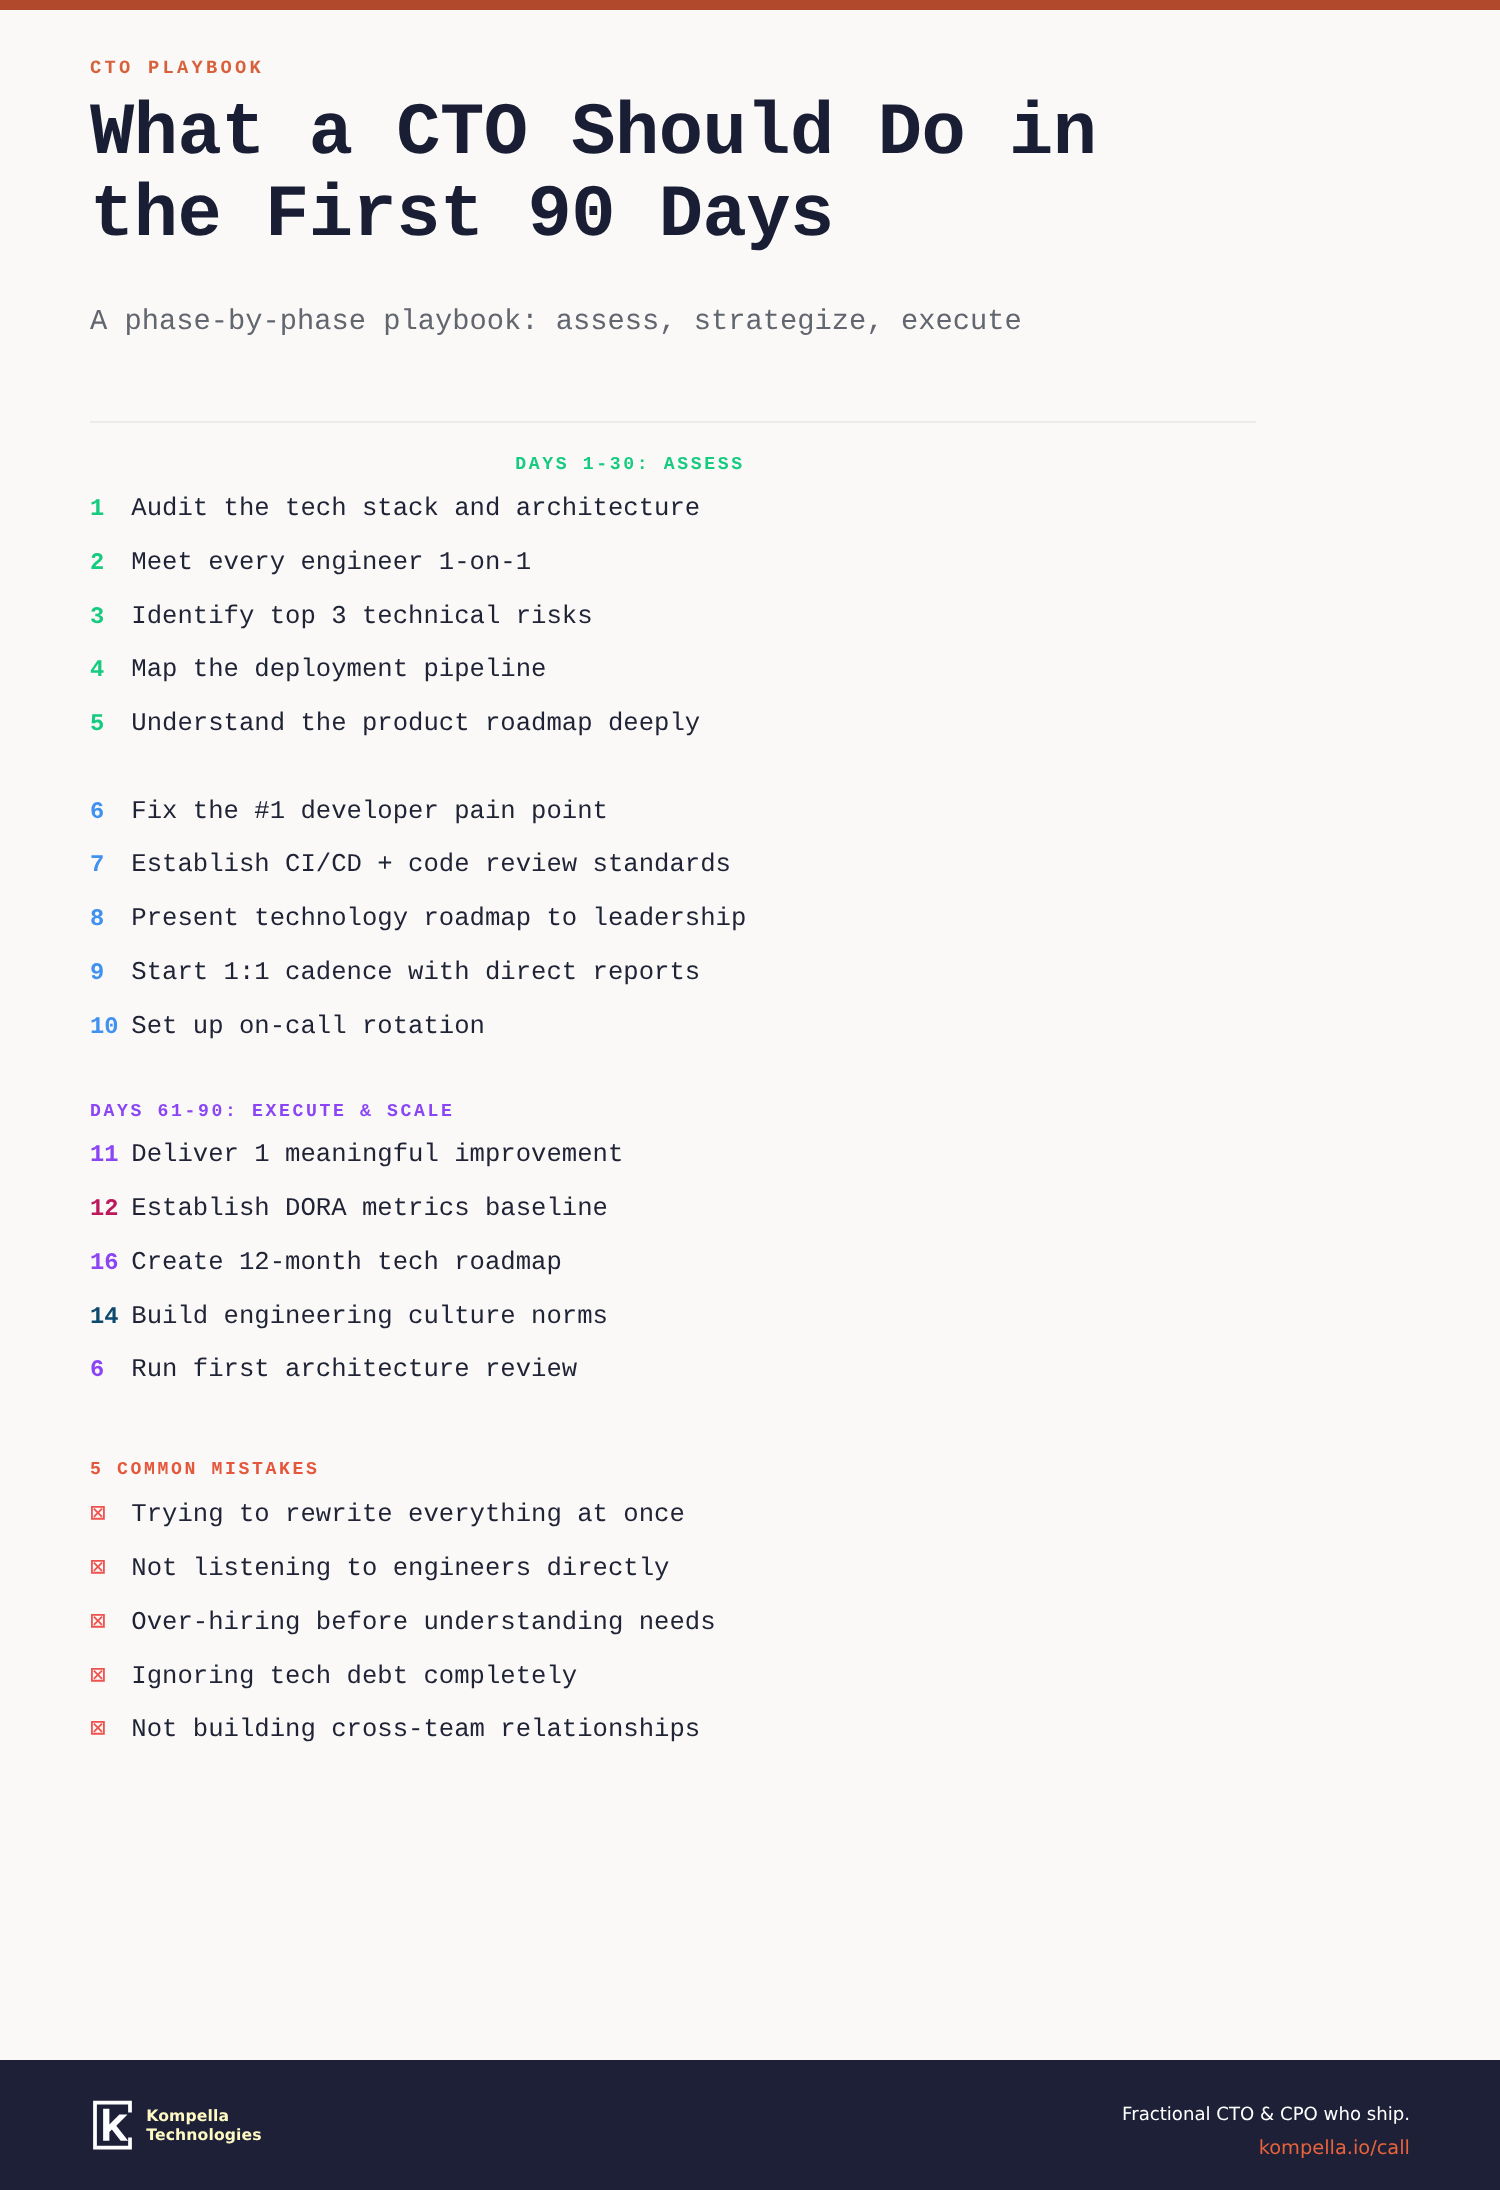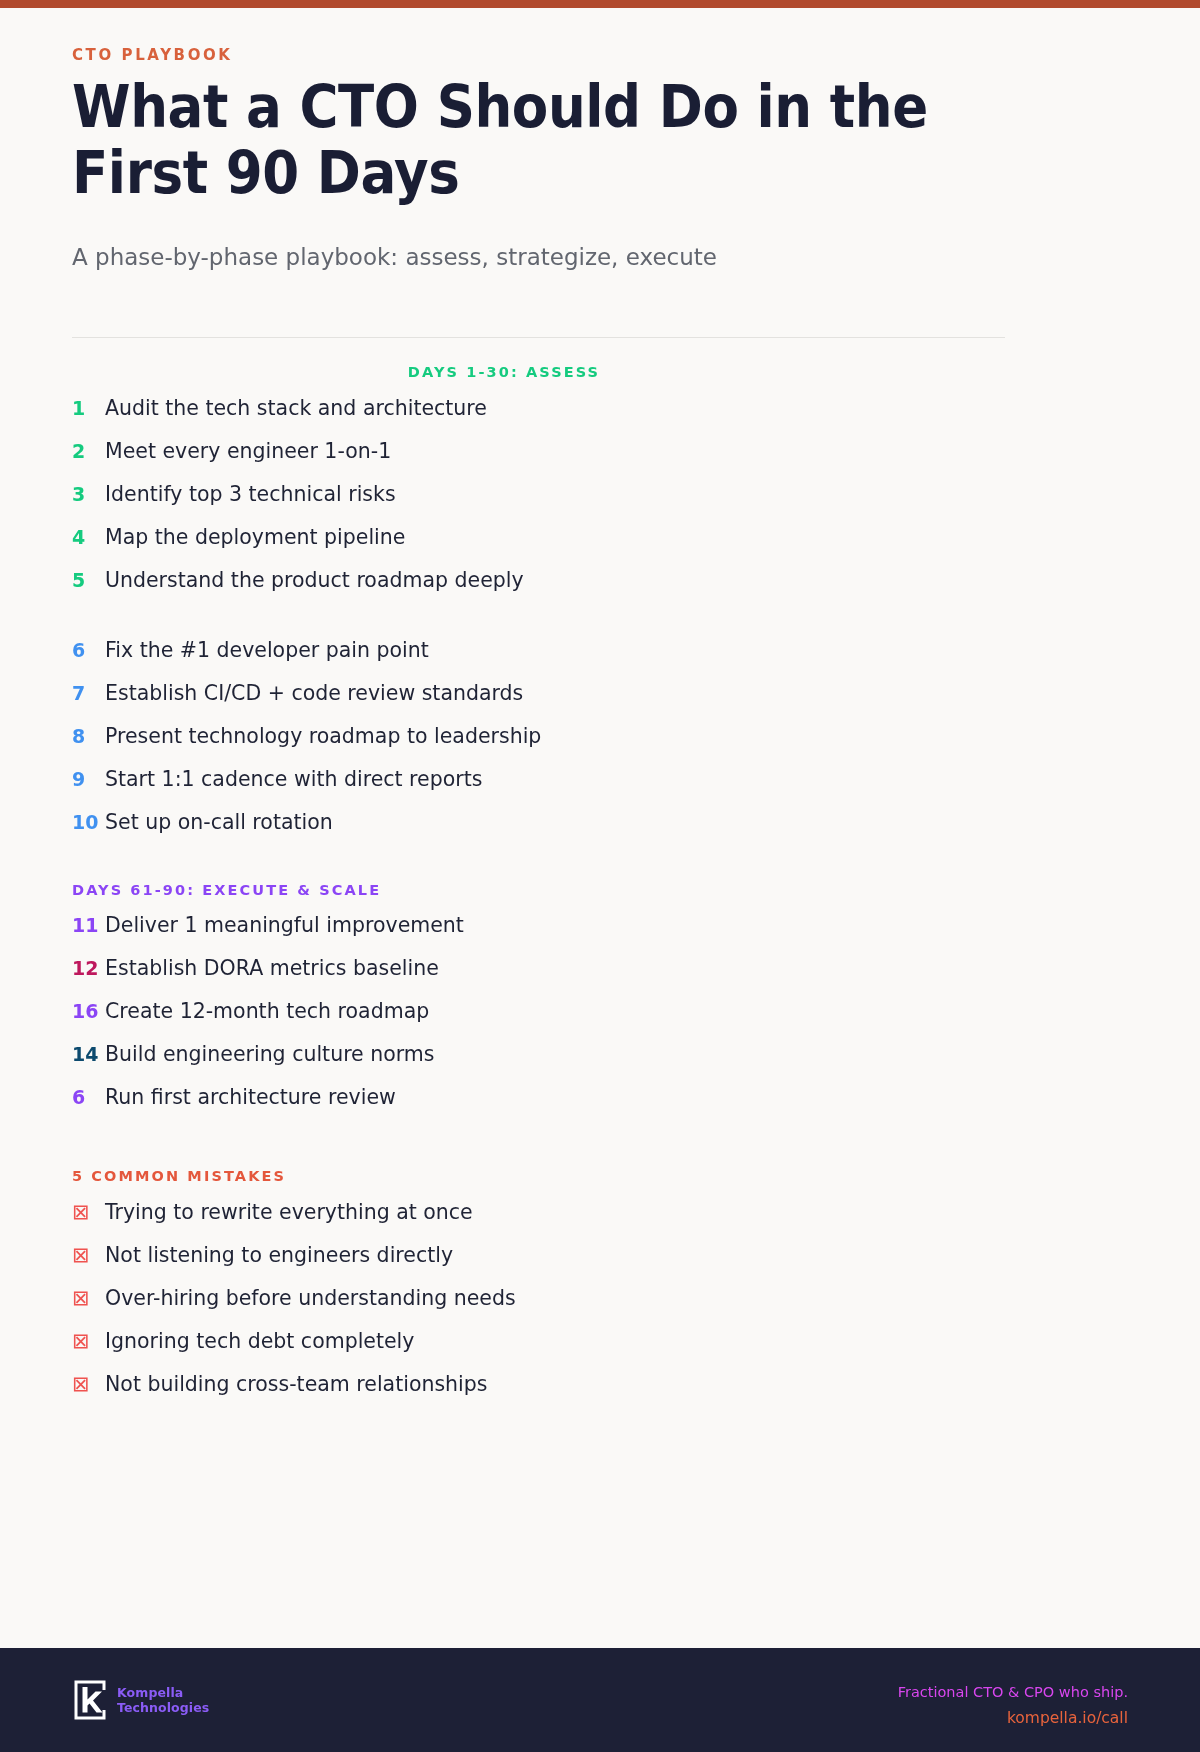--- a/index.html
+++ b/index.html
@@ -25,20 +25,21 @@
     background:#b14a2d;
   }
 
   
   #page {
     position:absolute;
     top:8px; left:0;
     width:1008px;
     height:1640px;
     padding:30px 72px 0 72px;
+    font-family:Liberation Mono, monospace;
   }
 
   
   #header { padding-top:8px; }
 
   #eyebrow {
     font-size:15px;
     font-weight:700;
     letter-spacing:2.6px;
     color:#d8613c;
@@ -140,34 +141,34 @@
 
   #logo-mark {
     width:36px;
     height:44px;
     flex:0 0 36px;
   }
 
   #logo-wordmark {
     font-size:12.5px;
     font-weight:600;
-    color:#8b5cf6;
+    color:#fef9c3;
     line-height:1.22;
     letter-spacing:0.1px;
     white-space:pre-line;
   }
 
   #footer-right {
     text-align:right;
     line-height:1.5;
   }
 
   #footer-tagline {
     font-size:14.5px;
-    color:#d946ef;
+    color:#ffffff;
     font-weight:400;
     margin-top:12px;
   }
 
   #footer-link {
     font-size:15.5px;
     color:#e8633c;
     font-weight:400;
     margin-top:3px;
   }

